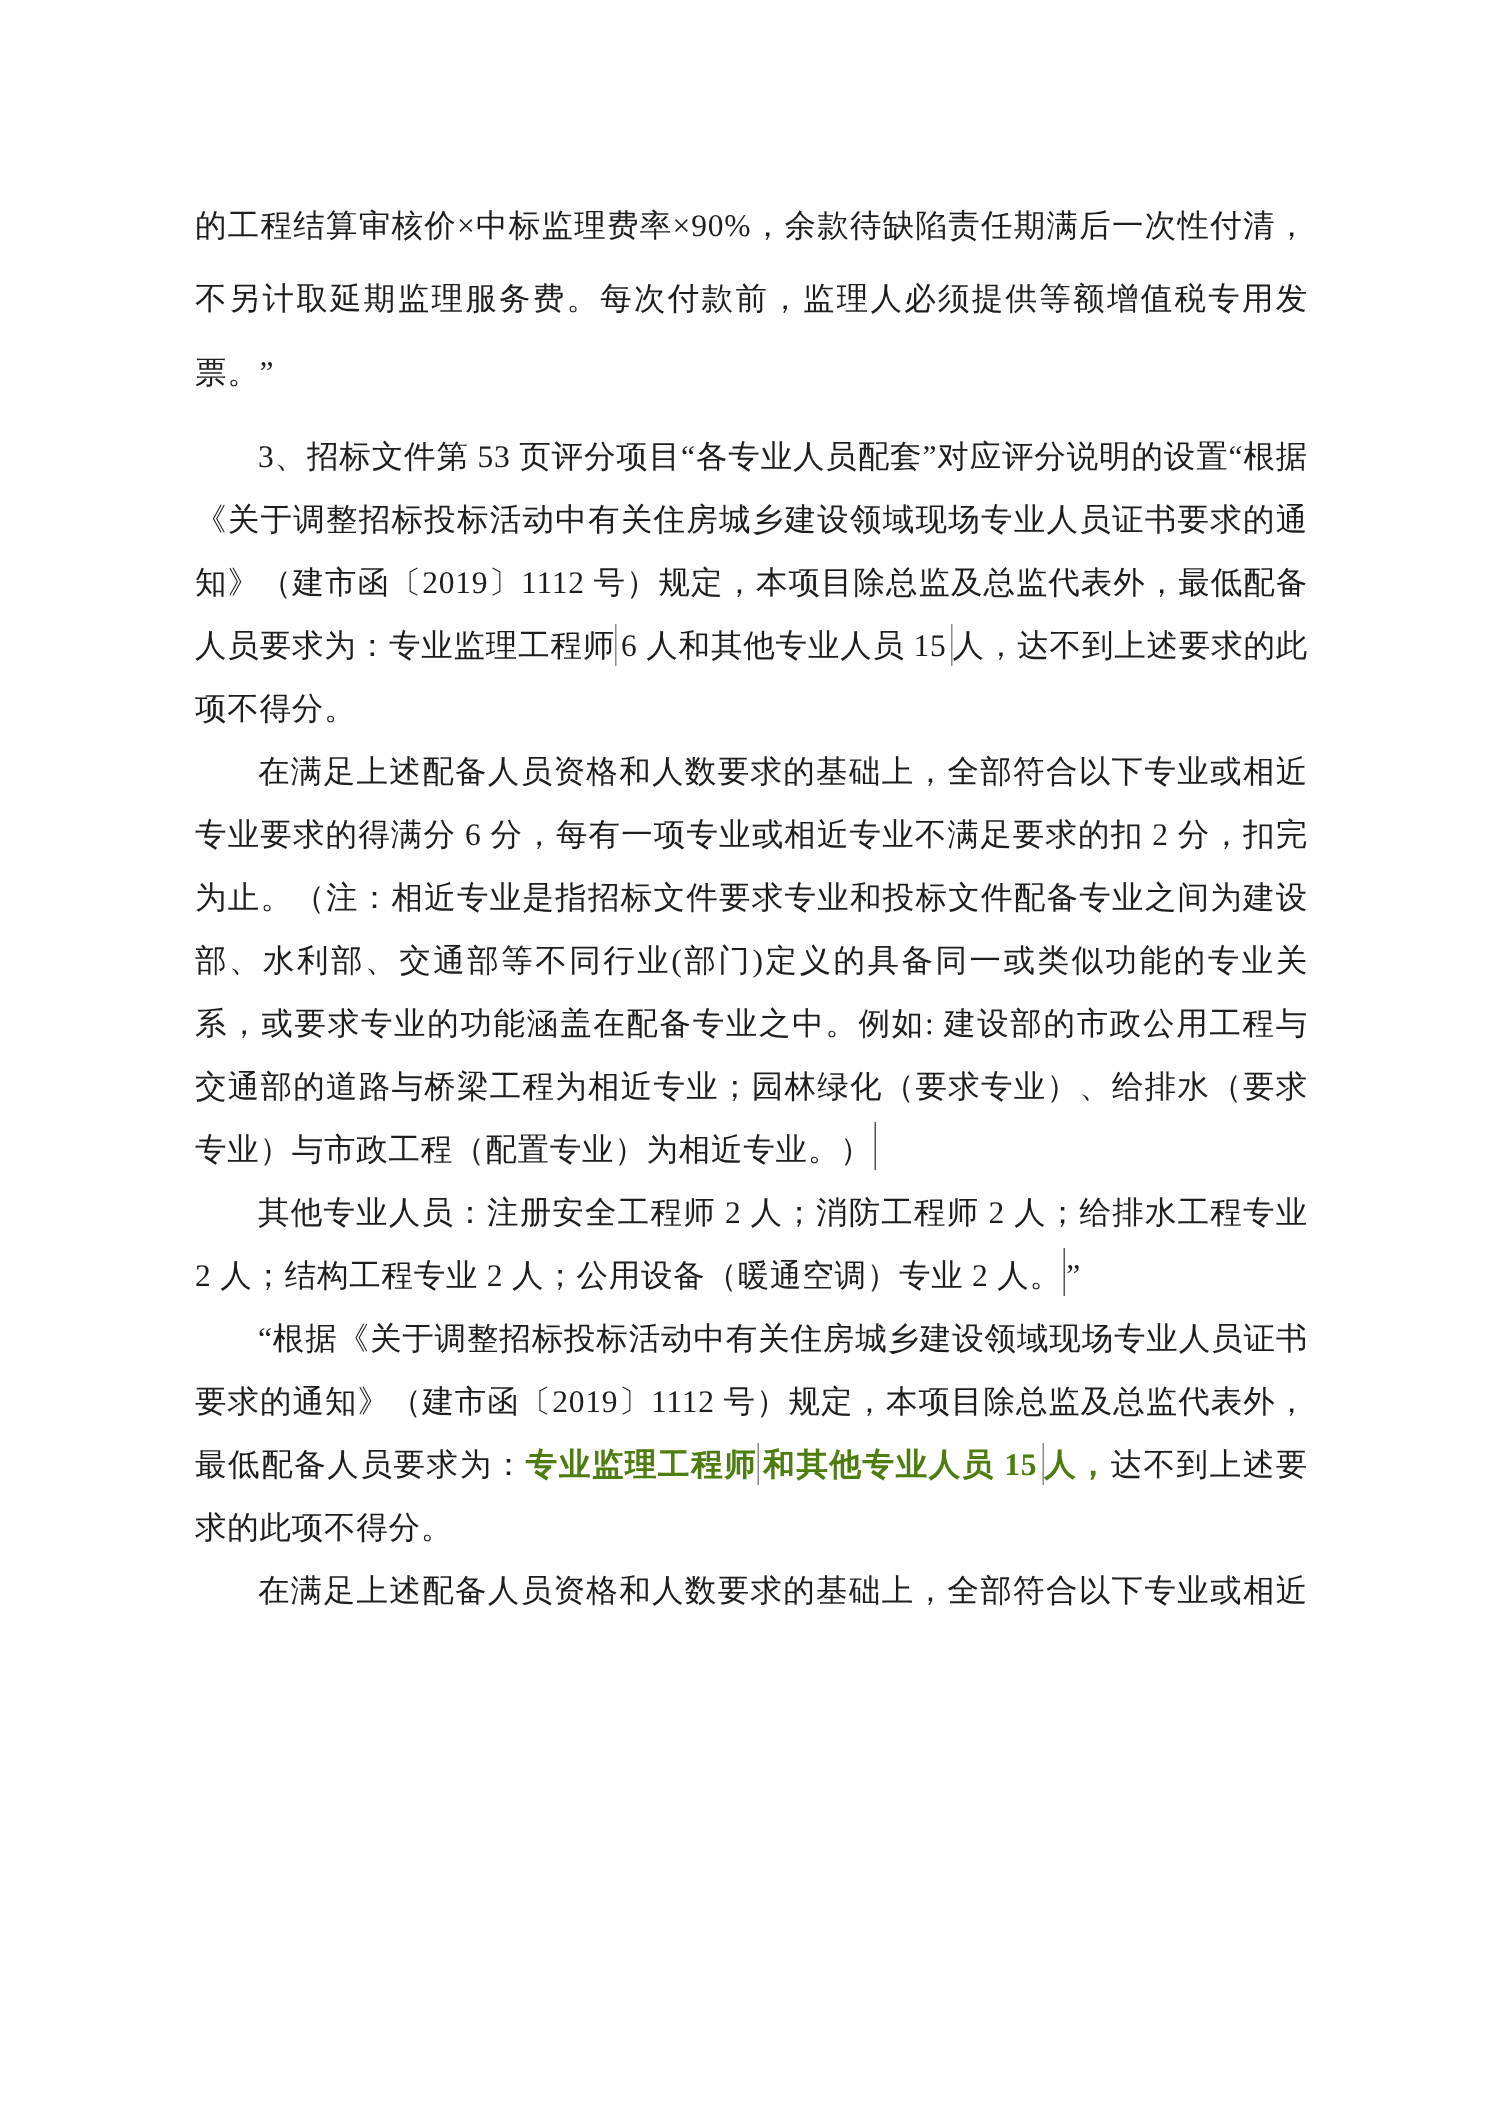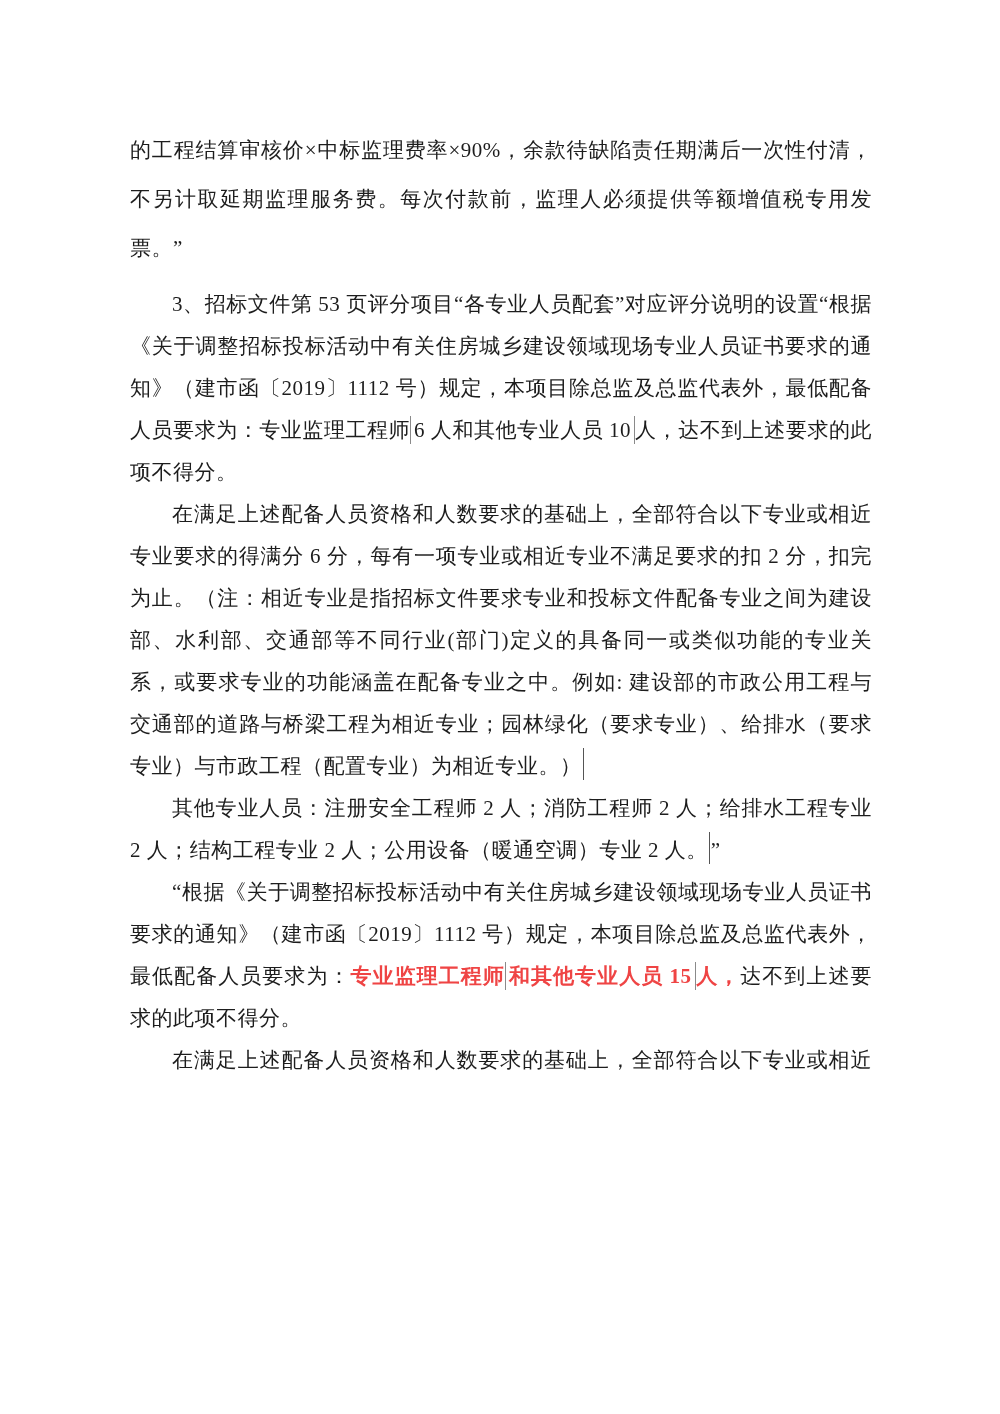--- a/index.html
+++ b/index.html
@@ -34,21 +34,21 @@
   p {
     margin: 0;
     line-height: 42px;
   }
   .p-first {
     line-height: 49px;
   }
   .indent { text-indent: 42px; }
   .sp-before { margin-top: 10px; }
   .bold { font-weight: bold; }
-  .red { color: #ef4444; }
+  .red { color: #4d7c0f; }
   
   .vbars {
     border-left: 1.5px solid #8a8a8a;
     border-right: 1.5px solid #8a8a8a;
     padding: 2px 3px;
   }
   .cursor-bar {
     display: inline-block;
     width: 0;
     height: 32px;
@@ -58,21 +58,21 @@
   }
 </style>
 </head>
 <body>
 
 <div class="page">
   <div class="content">
 
     <p class="p-first"><span>的工程结算审核价×中标监理费率×90%，余款待缺陷责任期满后一次性付清，不另计取延期监理服务费。每次付款前，监理人必须提供等额增值税专用发票。”</span></p>
 
-    <p class="indent sp-before"><span>3、招标文件第 53 页评分项目“各专业人员配套”对应评分说明的设置“根据《关于调整招标投标活动中有关住房城乡建设领域现场专业人员证书要求的通知》（建市函〔2019〕1112 号）规定，本项目除总监及总监代表外，最低配备人员要求为：专业监理工程师</span><span class="vbars">6 人和其他专业人员 10</span><span>人，达不到上述要求的此项不得分。</span></p>
+    <p class="indent sp-before"><span>3、招标文件第 53 页评分项目“各专业人员配套”对应评分说明的设置“根据《关于调整招标投标活动中有关住房城乡建设领域现场专业人员证书要求的通知》（建市函〔2019〕1112 号）规定，本项目除总监及总监代表外，最低配备人员要求为：专业监理工程师</span><span class="vbars">6 人和其他专业人员 15</span><span>人，达不到上述要求的此项不得分。</span></p>
 
     <p class="indent"><span>在满足上述配备人员资格和人数要求的基础上，全部符合以下专业或相近专业要求的得满分 6 分，每有一项专业或相近专业不满足要求的扣 2 分，扣完为止。（注：相近专业是指招标文件要求专业和投标文件配备专业之间为建设部、水利部、交通部等不同行业(部门)定义的具备同一或类似功能的专业关系，或要求专业的功能涵盖在配备专业之中。例如: 建设部的市政公用工程与交通部的道路与桥梁工程为相近专业；园林绿化（要求专业）、给排水（要求专业）与市政工程（配置专业）为相近专业。）</span><span class="cursor-bar"></span></p>
 
 
     <p class="indent"><span>其他专业人员：注册安全工程师 2 人；消防工程师 2 人；给排水工程专业 2 人；结构工程专业 2 人；公用设备（暖通空调）专业 2 人。</span><span class="cursor-bar"></span><span>”</span></p>
 
 
     <p class="indent"><span>“根据《关于调整招标投标活动中有关住房城乡建设领域现场专业人员证书要求的通知》（建市函〔2019〕1112 号）规定，本项目除总监及总监代表外，最低配备人员要求为：</span><span class="red bold">专业监理工程师</span><span class="red bold vbars">和其他专业人员 15</span><span class="red bold">人，</span><span>达不到上述要求的此项不得分。</span></p>
 
     <p class="indent"><span>在满足上述配备人员资格和人数要求的基础上，全部符合以下专业或相近专业要求的得满分 6 分，每有一项专业或相近专业不满足要求的扣 2 分，扣完为止。（注：相近专业是指招标文件要求专业和投标文件配备专业之间为建设部、水利部、交通部等不同行业(部门)定义的具备同一或类似功能的专业关系，或要求专业的功能涵盖在配备专业之中。例如: 建设部的市政公用工程与交通部的道路与桥梁工程为相近专业；园林绿化（要求专业）、给排水（要求专业）与市政工程（配置专业）为相近专业。）</span></p>

